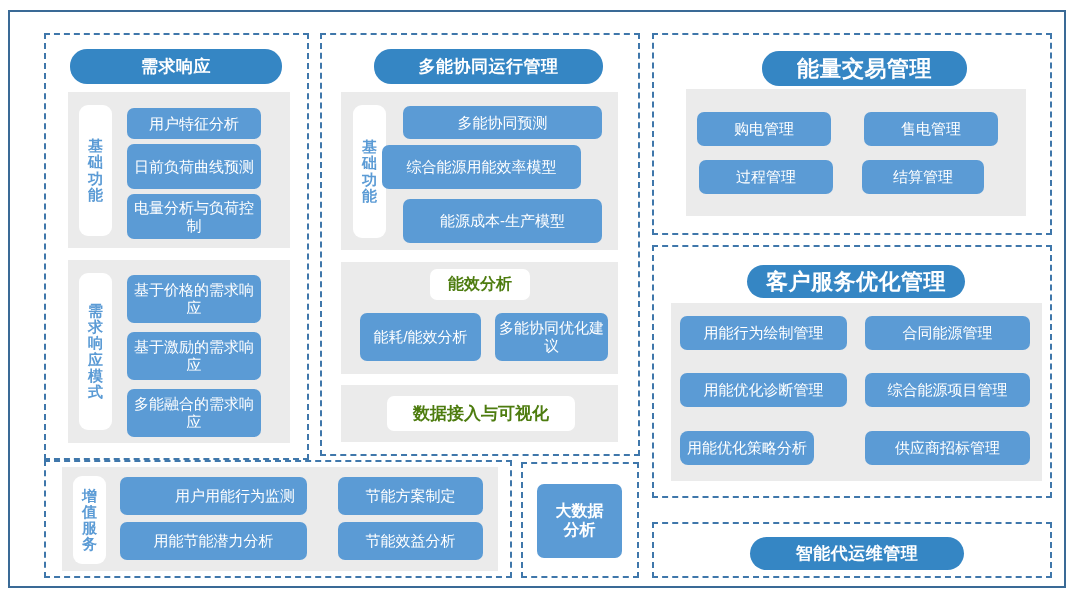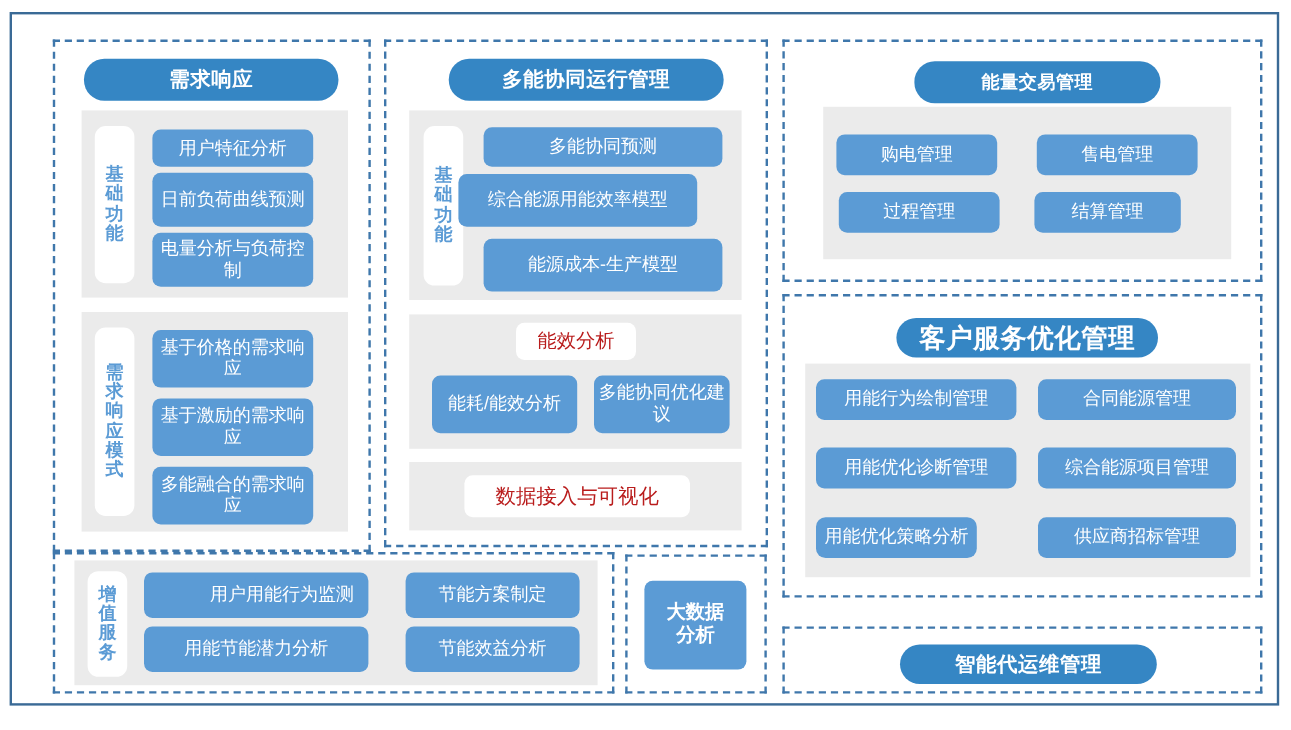--- a/index.html
+++ b/index.html
@@ -90,22 +90,22 @@
     box-sizing: border-box;
     line-height: 1.18;
     font-size: 15px;
   }
   .item.bold { font-weight: bold; }
   
   .subhdr {
     position: absolute;
     background: #ffffff;
     border-radius: 7px;
-    color: #b91c1c;
-    font-weight: normal;
+    color: #4d7c0f;
+    font-weight: bold;
     display: flex;
     align-items: center;
     justify-content: center;
     text-align: center;
     box-sizing: border-box;
     font-size: 16px;
   }
 </style>
 </head>
 <body>
@@ -165,21 +165,21 @@
 
   <div class="dashed" style="left:521px; top:462px; width:118px; height:116px;"></div>
   <div class="item bold" style="left:537px; top:484px; width:85px; height:74px; font-size:16px;">
     <div>
       <div>大数据</div>
       <div>分析</div>
     </div>
   </div>
 
   <div class="dashed" style="left:652px; top:33px; width:400px; height:202px;"></div>
-  <div class="hdr" style="left:762px; top:51px; width:205px; height:35px; font-size:15px;">能量交易管理</div>
+  <div class="hdr" style="left:762px; top:51px; width:205px; height:35px; font-size:22px;">能量交易管理</div>
   <div class="panel" style="left:686px; top:89px; width:340px; height:127px;"></div>
   <div class="item" style="left:697px; top:112px; width:134px; height:34px;">购电管理</div>
   <div class="item" style="left:864px; top:112px; width:134px; height:34px;">售电管理</div>
   <div class="item" style="left:699px; top:160px; width:134px; height:34px;">过程管理</div>
   <div class="item" style="left:862px; top:160px; width:122px; height:34px;">结算管理</div>
 
   <div class="dashed" style="left:652px; top:245px; width:400px; height:253px;"></div>
   <div class="hdr" style="left:747px; top:265px; width:218px; height:33px; font-size:22px;">客户服务优化管理</div>
   <div class="panel" style="left:671px; top:303px; width:371px; height:178px;"></div>
   <div class="item" style="left:680px; top:316px; width:167px; height:34px;">用能行为绘制管理</div>

